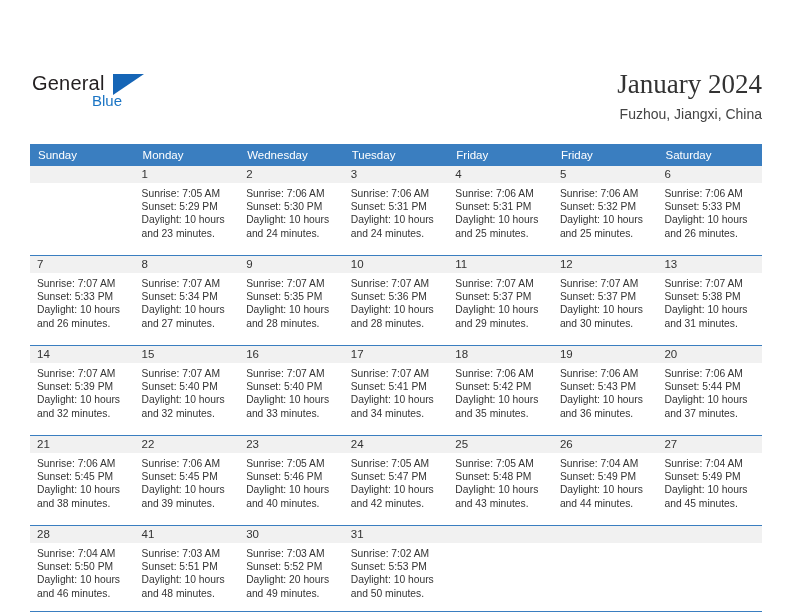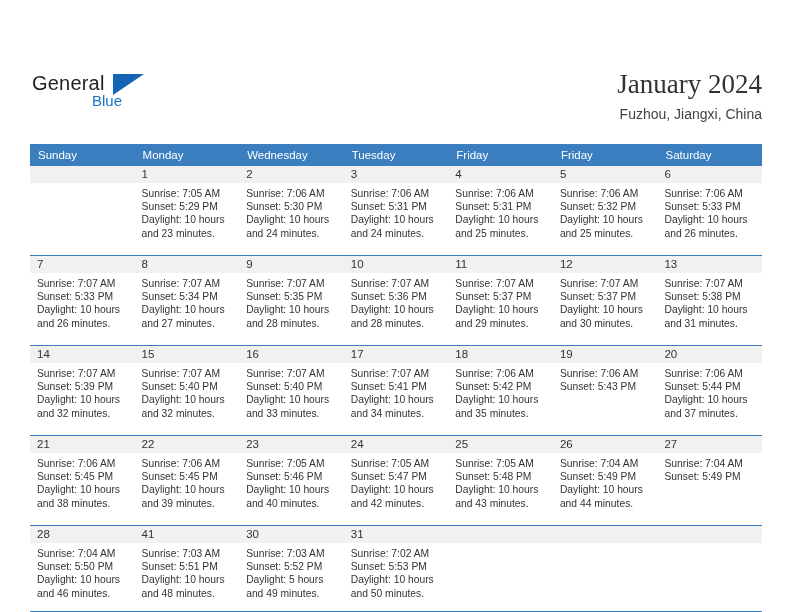--- a/index.html
+++ b/index.html
@@ -330,20 +330,21 @@
               <div>Sunrise: 7:06 AM</div>
               <div>Sunset: 5:42 PM</div>
               <div class="daylight">Daylight: 10 hours and 35 minutes.</div>
             </div>
           </div>
           <div class="day-cell">
             <div class="day-number-band">19</div>
             <div class="day-info">
               <div>Sunrise: 7:06 AM</div>
               <div>Sunset: 5:43 PM</div>
+              <div class="daylight">Daylight: 10 hours and 36 minutes.</div>
             </div>
           </div>
           <div class="day-cell">
             <div class="day-number-band">20</div>
             <div class="day-info">
               <div>Sunrise: 7:06 AM</div>
               <div>Sunset: 5:44 PM</div>
               <div class="daylight">Daylight: 10 hours and 37 minutes.</div>
             </div>
           </div>
@@ -395,20 +396,21 @@
               <div>Sunrise: 7:04 AM</div>
               <div>Sunset: 5:49 PM</div>
               <div class="daylight">Daylight: 10 hours and 44 minutes.</div>
             </div>
           </div>
           <div class="day-cell">
             <div class="day-number-band">27</div>
             <div class="day-info">
               <div>Sunrise: 7:04 AM</div>
               <div>Sunset: 5:49 PM</div>
+              <div class="daylight">Daylight: 10 hours and 45 minutes.</div>
             </div>
           </div>
         </div>
         <div class="week">
           <div class="day-cell">
             <div class="day-number-band">28</div>
             <div class="day-info">
               <div>Sunrise: 7:04 AM</div>
               <div>Sunset: 5:50 PM</div>
               <div class="daylight">Daylight: 10 hours and 46 minutes.</div>
@@ -420,21 +422,21 @@
               <div>Sunrise: 7:03 AM</div>
               <div>Sunset: 5:51 PM</div>
               <div class="daylight">Daylight: 10 hours and 48 minutes.</div>
             </div>
           </div>
           <div class="day-cell">
             <div class="day-number-band">30</div>
             <div class="day-info">
               <div>Sunrise: 7:03 AM</div>
               <div>Sunset: 5:52 PM</div>
-              <div class="daylight">Daylight: 5 hours and 49 minutes.</div>
+              <div class="daylight">Daylight: 20 hours and 49 minutes.</div>
             </div>
           </div>
           <div class="day-cell">
             <div class="day-number-band">31</div>
             <div class="day-info">
               <div>Sunrise: 7:02 AM</div>
               <div>Sunset: 5:53 PM</div>
               <div class="daylight">Daylight: 10 hours and 50 minutes.</div>
             </div>
           </div>

